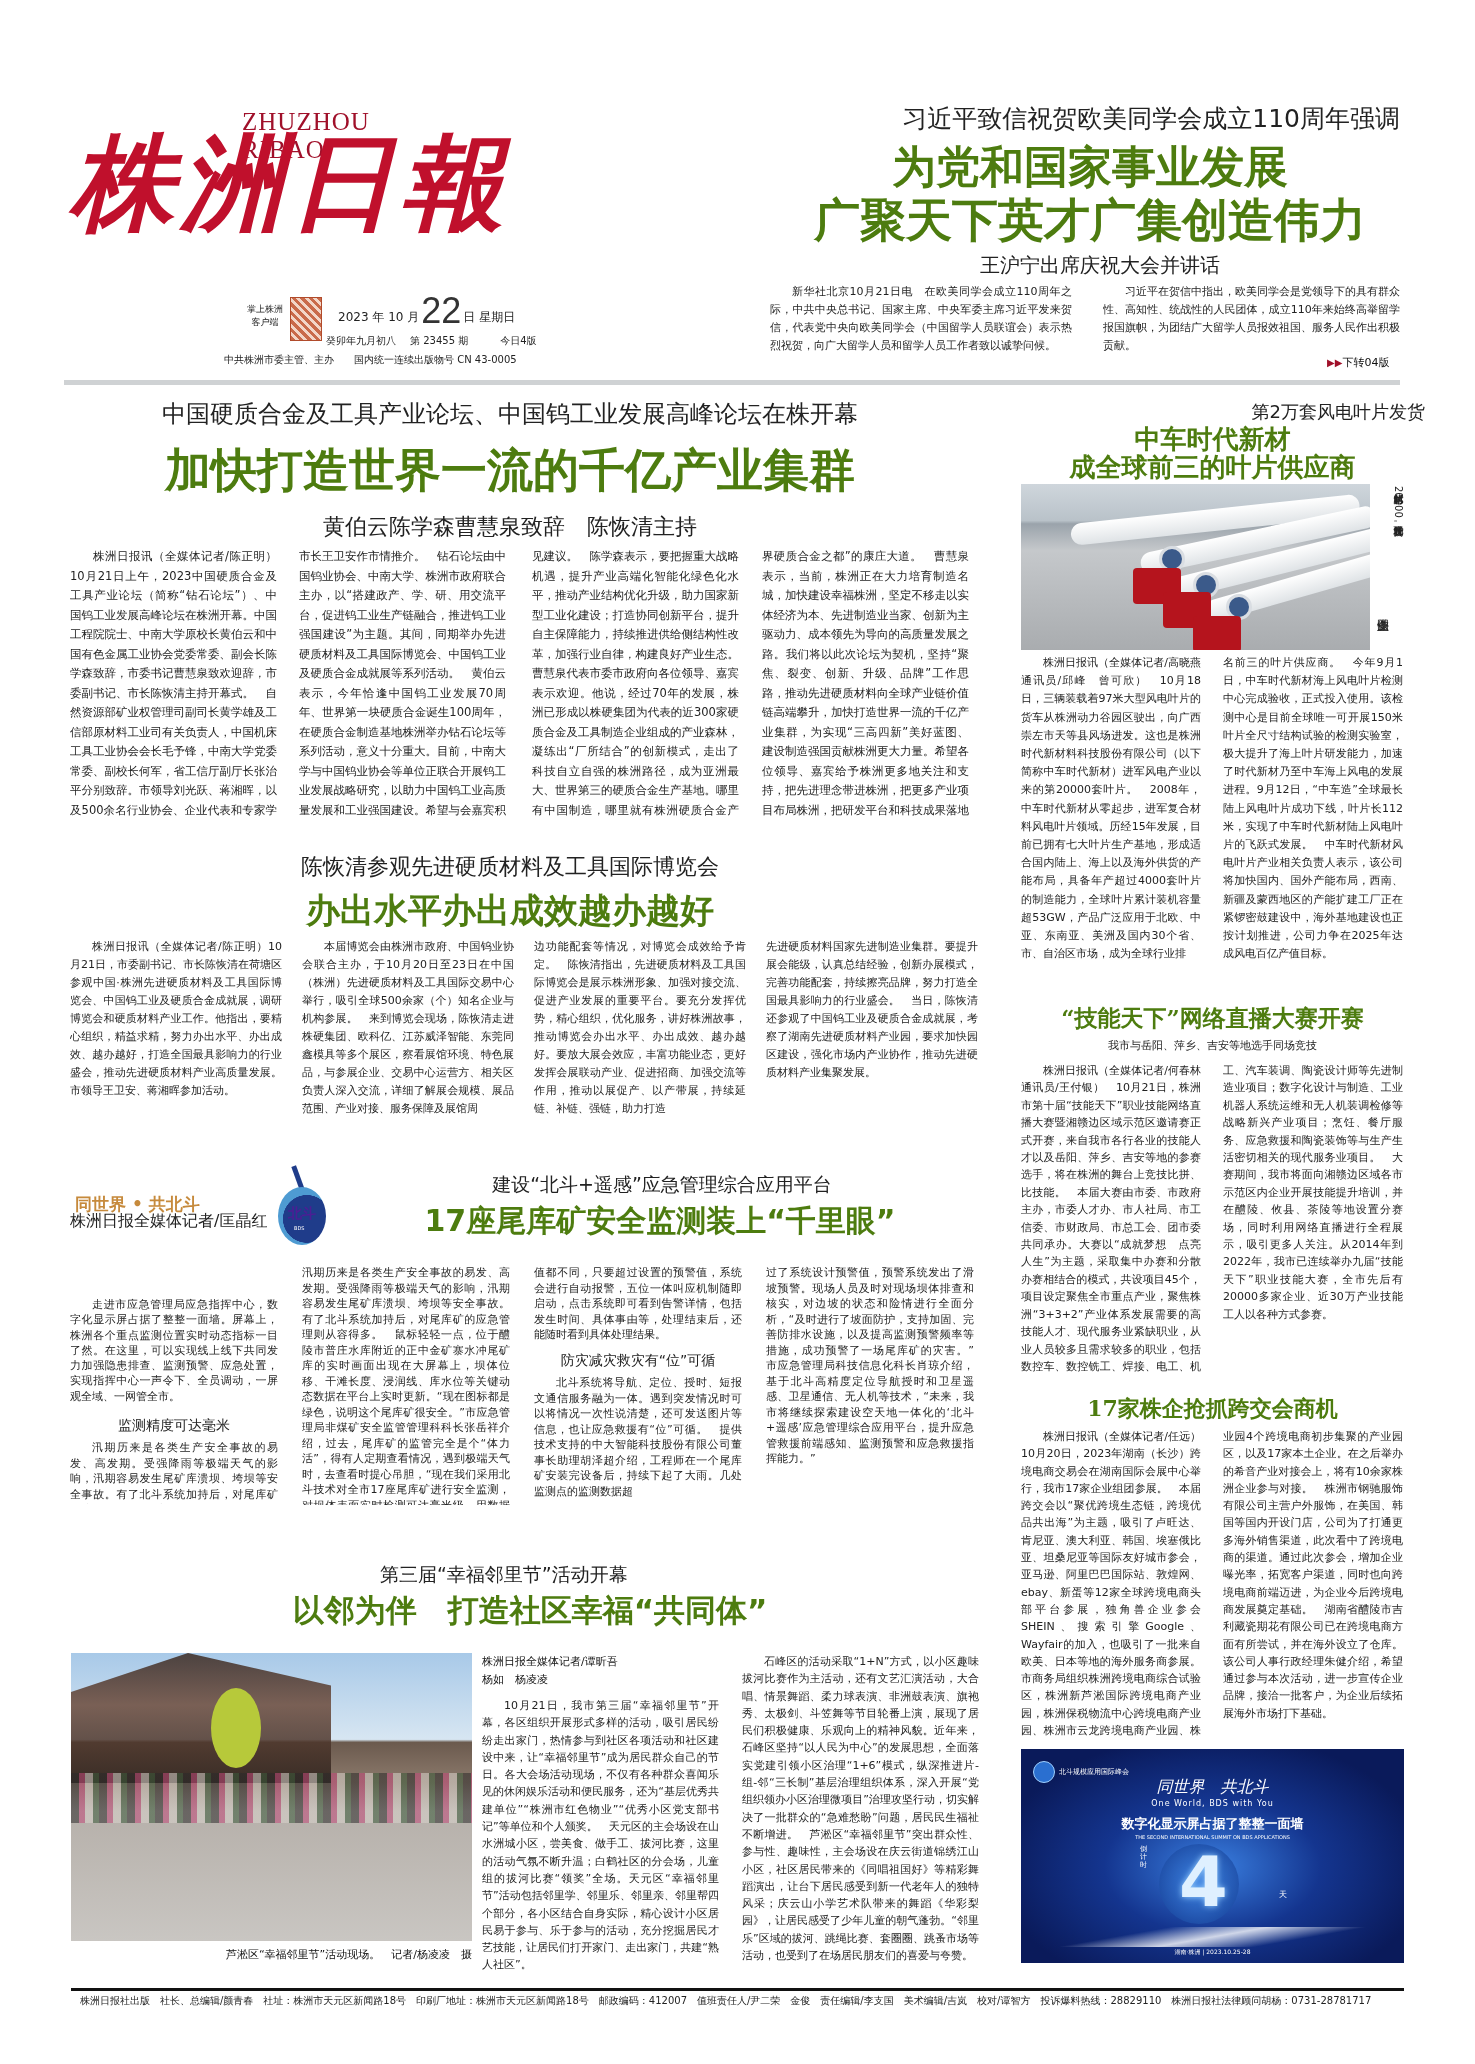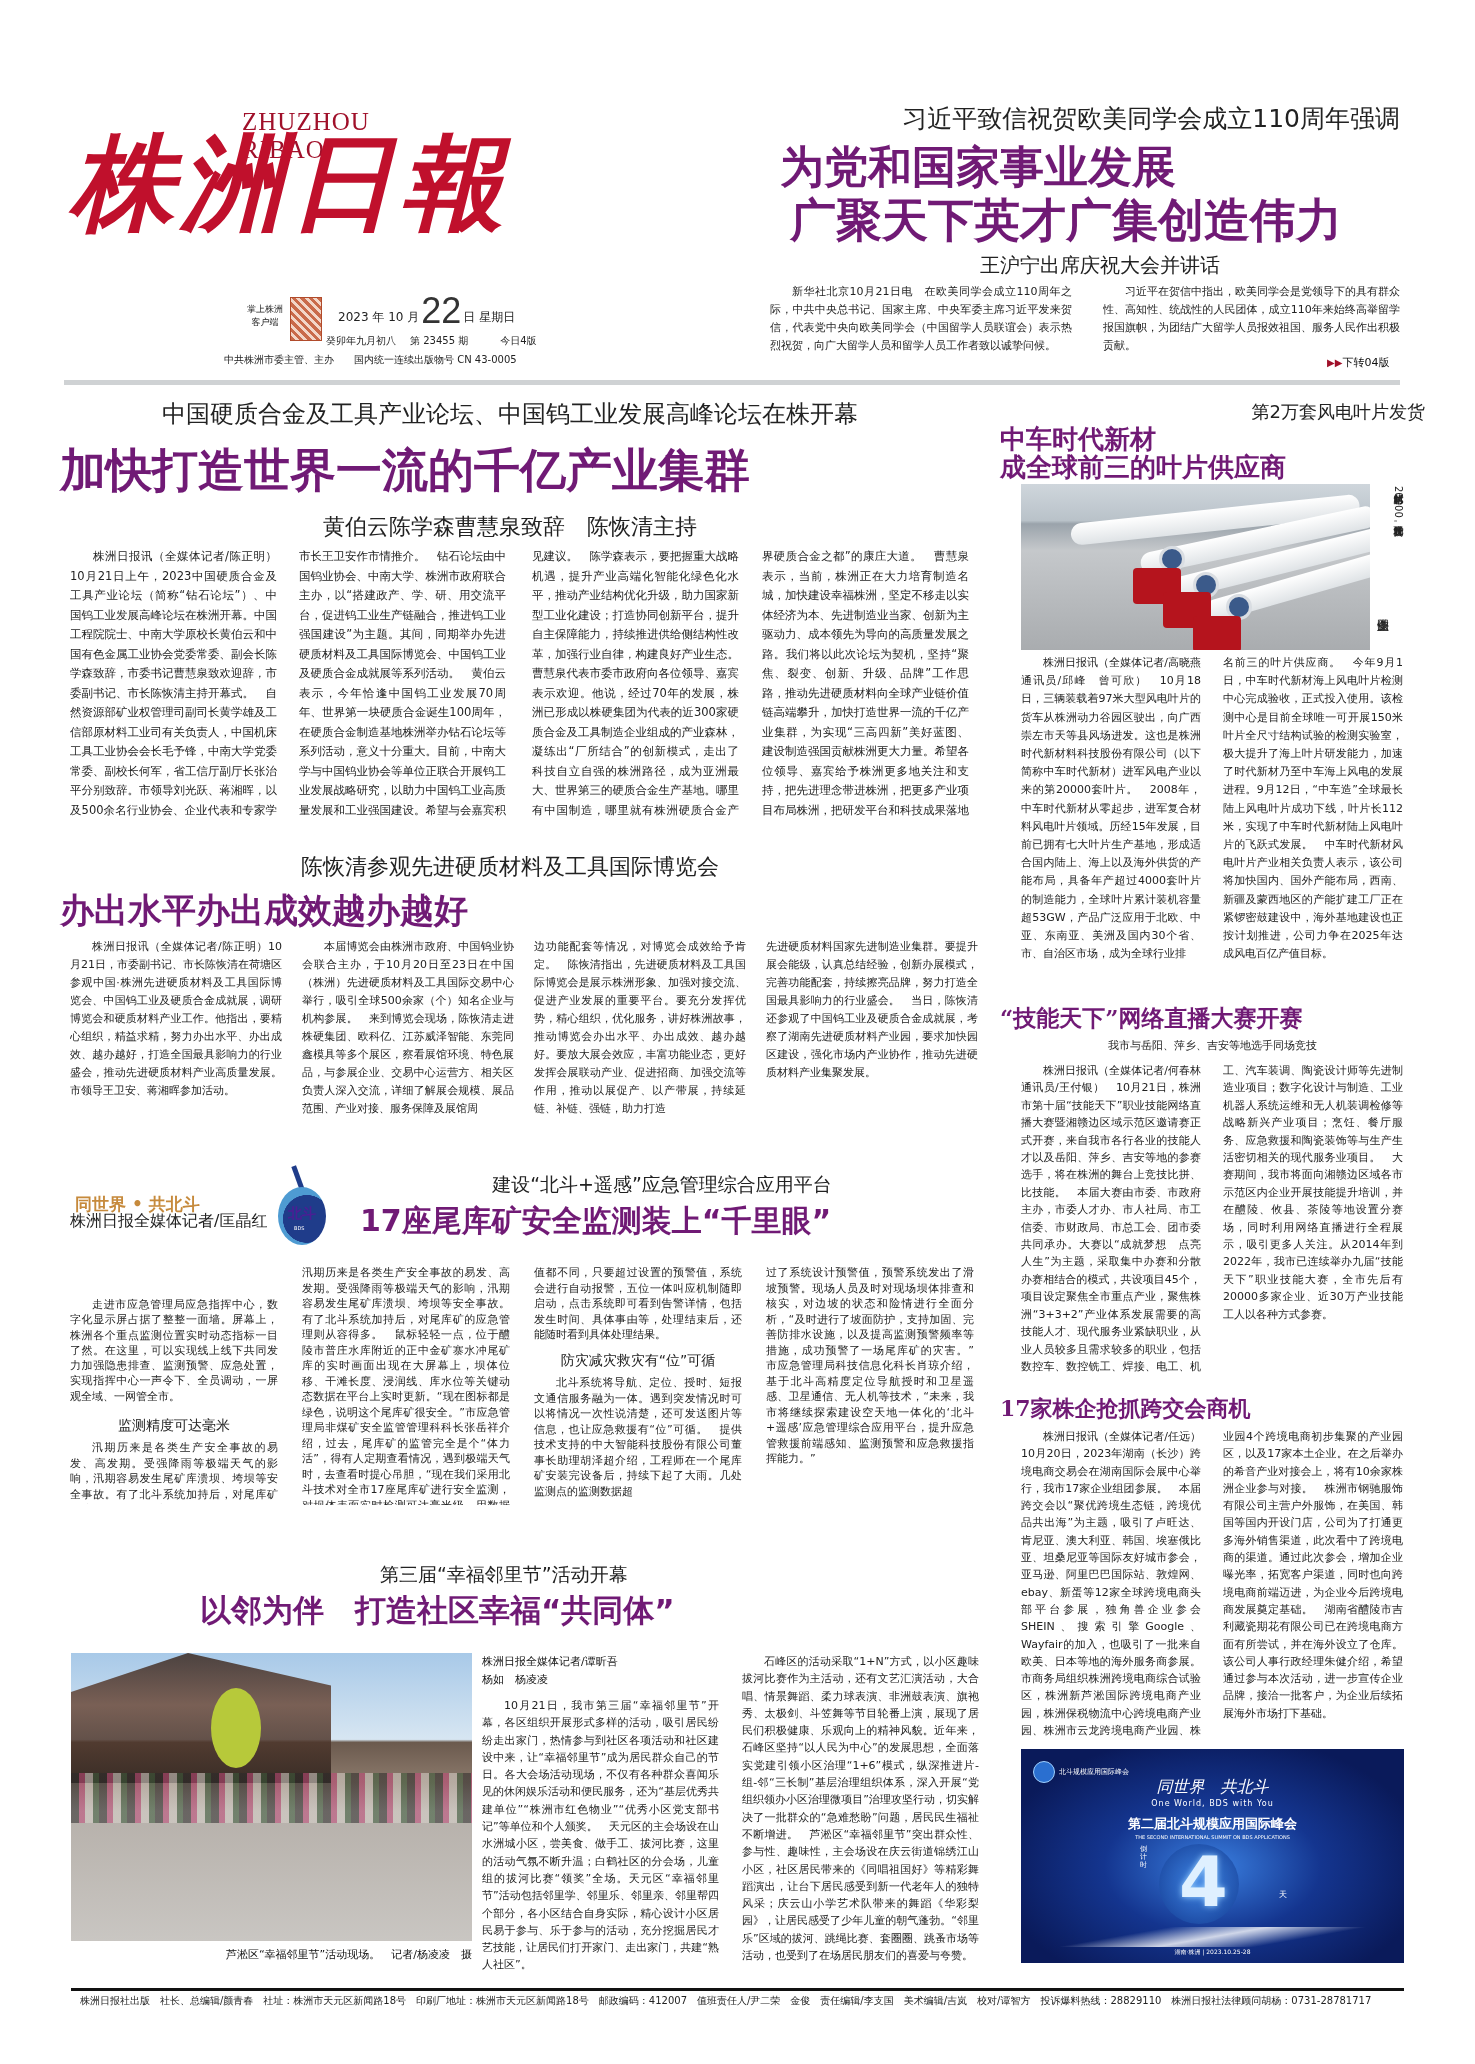--- a/index.html
+++ b/index.html
@@ -7,21 +7,21 @@
   .abs { position: absolute; }
   .serif { font-family: "DejaVu Serif", serif; }
   .masthead-en { left: 242px; top: 108px; width: 240px; font-family: "Liberation Serif", serif; font-size: 25px; color: #a0102a; letter-spacing: 1px; word-spacing: 30px; }
   .masthead-cn { left: 70px; top: 130px; width: 440px; height: 105px; font-family: "DejaVu Serif", serif; font-size: 104px; line-height: 105px; color: #c0102c; font-weight: bold; letter-spacing: 6px; font-style: italic; }
   .qr { left: 290px; top: 297px; width: 32px; height: 44px; background: repeating-linear-gradient(45deg,#c96a4a 0 3px,#f2d6c8 3px 6px); border: 1px solid #b14b2b; }
   .meta-small { font-size: 10px; color: #222; }
   .big-day { font-family: "Liberation Sans", sans-serif; font-size: 36px; color: #333; }
   .rule-gray { height: 5px; background: #cfd2d4; }
   .rule-black { height: 3px; background: #111; }
   .kicker { font-size: 24px; color: #222; text-align: center; font-weight: normal; }
-  .headline { font-weight: bold; color: #701a75; }
+  .headline { font-weight: bold; color: #4d7c0f; text-align: center; }
   .sub { text-align: center; color: #222; }
   .col { font-size: 11.5px; line-height: 19.5px; color: #222; text-align: justify; overflow: hidden; }
   .col p { text-indent: 2em; }
   .photo { overflow: hidden; }
   .fengdian { background: linear-gradient(180deg,#cfd6dc 0%,#b9c2c9 22%,#9aa3ab 24%,#c5c8cb 40%,#a9acaf 100%); }
   .blade { position: absolute; height: 22px; border-radius: 11px; background: linear-gradient(180deg,#ffffff,#dfe3e6); transform-origin: left center; }
   .truck { position: absolute; width: 48px; height: 36px; background: #b5141d; border-radius: 4px; }
   .hub { position: absolute; width: 26px; height: 26px; border-radius: 50%; background: #3b5a8a; border: 3px solid #d9dde2; }
   .bds-logo { left: 270px; top: 1165px; width: 60px; height: 88px; }
   .bds-ball { position: absolute; left: 8px; top: 22px; width: 48px; height: 58px; border-radius: 50%; background: radial-gradient(circle at 60% 55%, #1f3c8a 0 55%, #4e9bd2 56% 100%); }
@@ -141,21 +141,21 @@
   </div>
 <div class="abs col" style="left:1223px;top:1428px;width:180px;height:310px;font-size:11px;line-height:17.3px;">
     <p style="text-indent:0">业园4个跨境电商初步集聚的产业园区，以及17家本土企业。在之后举办的希音产业对接会上，将有10余家株洲企业参与对接。　株洲市钢驰服饰有限公司主营户外服饰，在美国、韩国等国内开设门店，公司为了打通更多海外销售渠道，此次看中了跨境电商的渠道。通过此次参会，增加企业曝光率，拓宽客户渠道，同时也向跨境电商前端迈进，为企业今后跨境电商发展奠定基础。　湖南省醴陵市吉利藏瓷期花有限公司已在跨境电商方面有所尝试，并在海外设立了仓库。该公司人事行政经理朱健介绍，希望通过参与本次活动，进一步宣传企业品牌，接洽一批客户，为企业后续拓展海外市场打下基础。</p>
   </div>
 
 <div class="abs photo summit" style="left:1021px;top:1749px;width:383px;height:214px;color:#fff;">
   <div class="abs" style="left:12px;top:12px;width:22px;height:22px;border-radius:50%;background:#2a6fd0;border:1px solid #9fd0ff;"></div>
   <div class="abs" style="left:38px;top:18px;font-size:7px;">北斗规模应用国际峰会</div>
   <div class="abs" style="left:0;top:28px;width:383px;text-align:center;font-family:'DejaVu Serif',serif;font-style:italic;font-size:16px;">同世界　共北斗</div>
   <div class="abs" style="left:0;top:50px;width:383px;text-align:center;font-size:8px;letter-spacing:1px;">One World, BDS with You</div>
-  <div class="abs" style="left:0;top:66px;width:383px;text-align:center;font-size:13px;font-weight:bold;">第二届北斗规模应用国际峰会</div>
+  <div class="abs" style="left:0;top:66px;width:383px;text-align:center;font-size:13px;font-weight:bold;">数字化显示屏占据了整整一面墙</div>
   <div class="abs" style="left:0;top:85px;width:383px;text-align:center;font-size:5px;">THE SECOND INTERNATIONAL SUMMIT ON BDS APPLICATIONS</div>
   <div class="abs" style="left:138px;top:95px;width:80px;height:80px;border-radius:50%;background:radial-gradient(circle,#3f86e6,#123a90);opacity:.85;"></div>
   <div class="abs" style="left:119px;top:96px;width:10px;font-size:7px;line-height:8px;">倒计时</div>
   <div class="abs" style="left:158px;top:92px;font-size:70px;font-weight:bold;color:#dff0ff;text-shadow:0 0 6px #9ad0ff;">4</div>
   <div class="abs" style="left:258px;top:140px;font-size:8px;">天</div>
   <div class="abs" style="left:0;top:178px;width:383px;height:20px;background:linear-gradient(170deg,transparent 30%,rgba(255,255,255,.8) 50%,transparent 70%);"></div>
   <div class="abs" style="left:0;top:199px;width:383px;text-align:center;font-size:6px;">湖南·株洲 | 2023.10.25-28</div>
 </div>
 
 <div class="abs" style="left:75px;top:1193px;font-size:17px;color:#c68a3c;font-weight:bold;">同世界 • 共北斗</div>

